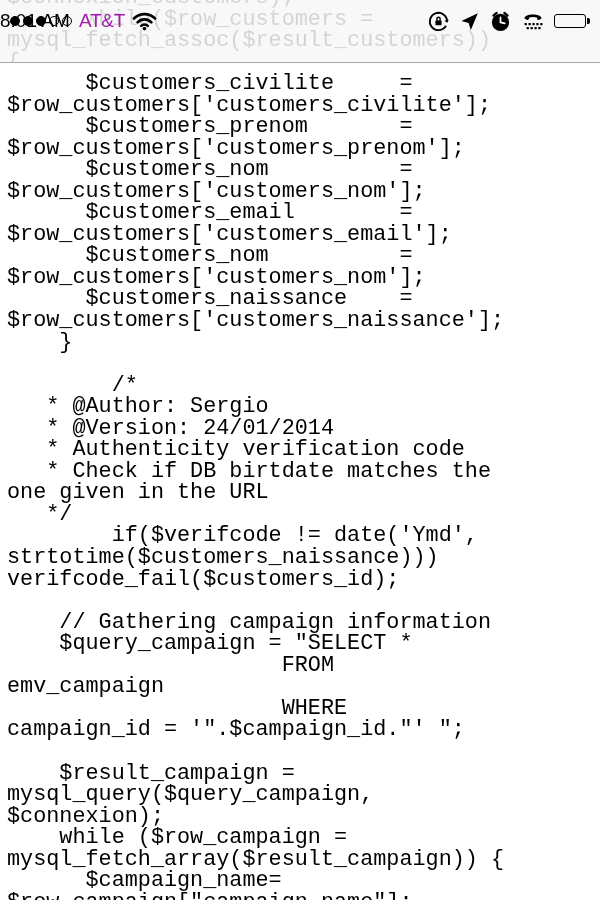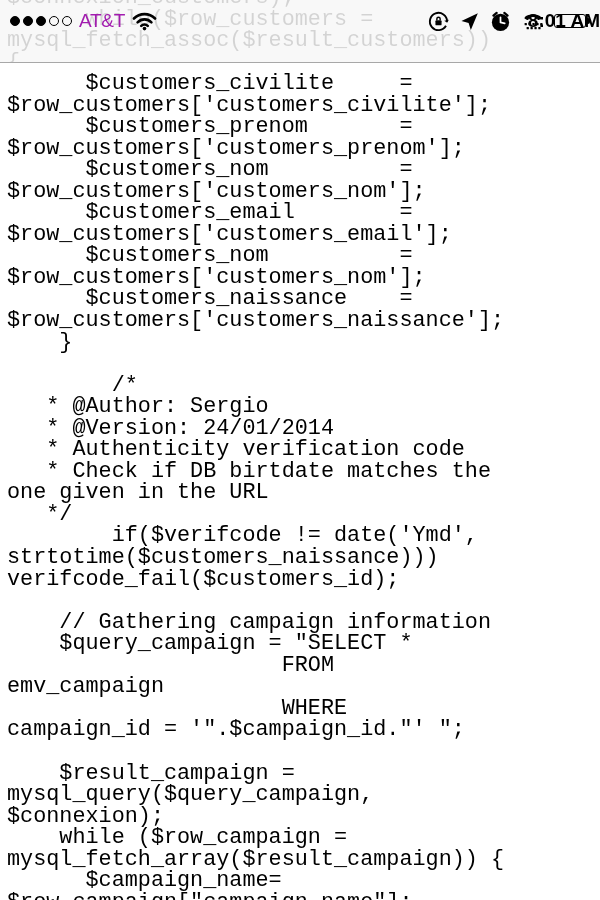--- a/index.html
+++ b/index.html
@@ -34,22 +34,22 @@
   .status-bar{
     position:relative;height:36px;padding:6px 10px 0 10px;
     display:flex;align-items:center;justify-content:space-between;
   }
   .sb-left{display:flex;align-items:center;gap:7px;}
   .signal-dots{display:flex;align-items:center;gap:3px;}
   .dot{width:10px;height:10px;border-radius:50%;border:1px solid #000;display:inline-block;}
   .dot.filled{background:#000;}
   .carrier{font-size:19px;color:#a21caf;letter-spacing:-0.3px;}
   .sb-time{
-    position:absolute;left:0;right:0;text-align:right;
-    font-size:19px;font-weight:700;color:#000;pointer-events:none;
+    position:absolute;left:0;right:0;text-align:left;
+    font-size:19px;font-weight:400;color:#000;pointer-events:none;
   }
   .sb-right{display:flex;align-items:center;gap:9px;}
   .battery{display:flex;align-items:center;}
   .battery-body{width:32px;height:14px;border:1.6px solid #000;border-radius:3px;padding:1px;}
   .battery-fill{height:100%;background:#000;border-radius:1px;}
   .battery-cap{width:2.6px;height:6px;background:#000;border-radius:0 2px 2px 0;margin-left:1px;}
   .address-bar{
     height:27px;text-align:center;line-height:25px;
     font-size:18.5px;color:#0b0b0b;cursor:pointer;
   }

